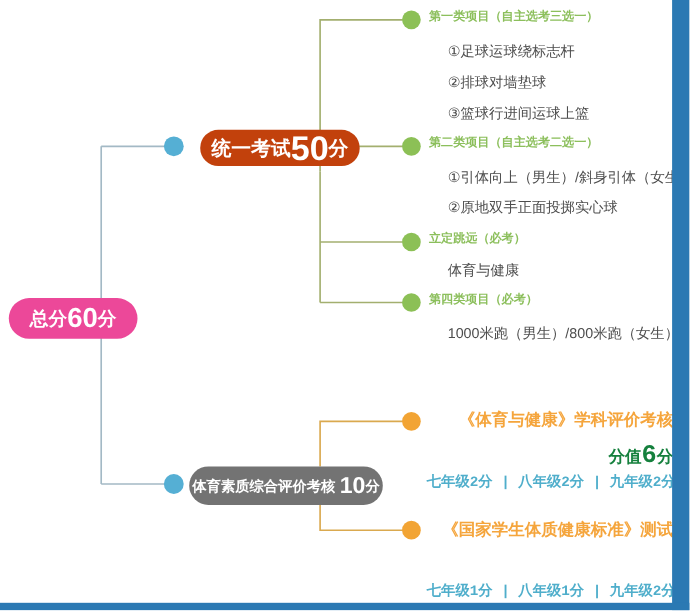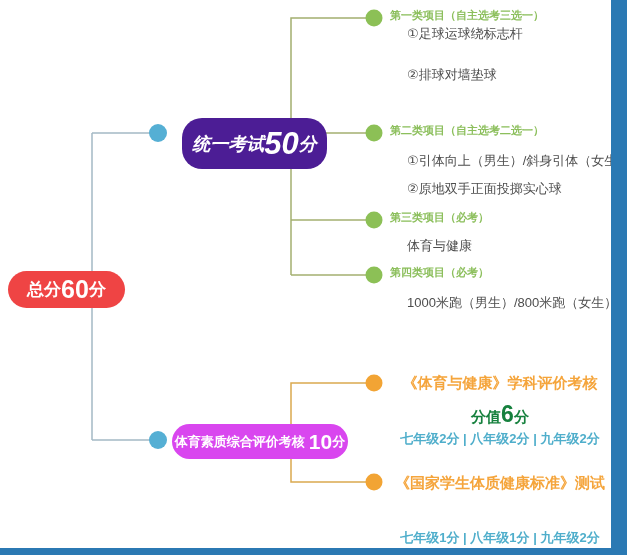--- a/index.html
+++ b/index.html
@@ -6,30 +6,30 @@
   .canvas{
     position:relative;width:627px;height:555px;background:#ffffff;overflow:hidden;
     font-family:"Liberation Sans","DejaVu Sans",sans-serif;
   }
   .lines{position:absolute;left:0;top:0;z-index:1;}
   .pill{
     position:absolute;z-index:3;display:flex;align-items:center;justify-content:center;
     color:#ffffff;font-weight:bold;white-space:nowrap;
   }
   .pill .big{font-weight:bold;}
-  .pill-root{left:8px;top:271px;width:117px;height:37px;border-radius:19px;background:#ef4444;font-size:17px;}
+  .pill-root{left:8px;top:271px;width:117px;height:37px;border-radius:19px;background:#ec4899;font-size:17px;}
   .pill-root .big{font-size:25px;}
-  .pill-exam{left:182px;top:118px;width:145px;height:51px;border-radius:20px;background:#4c1d95;font-size:18px;font-style:italic;}
+  .pill-exam{left:182px;top:118px;width:145px;height:33px;border-radius:20px;background:#c2410c;font-size:18px;}
   .pill-exam .big{font-size:31px;}
-  .pill-quality{left:172px;top:424px;width:176px;height:35px;border-radius:18px;background:#d946ef;font-size:13px;}
+  .pill-quality{left:172px;top:424px;width:176px;height:35px;border-radius:18px;background:#737373;font-size:13px;}
   .pill-quality .big{font-size:21px;margin-left:4px;}
   .txt{position:absolute;z-index:2;white-space:nowrap;line-height:1.2;}
   .cat-head{left:390px;font-size:11px;font-weight:bold;color:#8CBF5C;}
   .cat-item{left:407px;font-size:13px;color:#4D4D4D;}
-  .q-block{left:388px;width:224px;text-align:center;}
+  .q-block{left:388px;width:224px;text-align:right;font-family:Liberation Mono, monospace;}
   .q-head{font-size:15px;font-weight:bold;color:#F5A53C;}
   .q-value{font-size:15px;font-weight:bold;color:#15803d;}
   .q-value .big{font-size:23px;}
   .q-grades{font-size:13px;font-weight:bold;color:#4FAECB;}
   .frame-right{position:absolute;z-index:4;left:611px;top:0;width:16px;height:555px;background:#2B79B3;}
   .frame-bottom{position:absolute;z-index:4;left:0;top:548px;width:627px;height:7px;background:#2B79B3;}
 </style>
 </head>
 <body>
 
@@ -78,28 +78,29 @@
       <span>分</span>
   </div>
 
   <div class="pill pill-quality">
     <span>体育素质综合评价考核</span>
       <span class="big">10</span>
       <span>分</span>
   </div>
 
   <div class="txt cat-head" style="top:9px">第一类项目（自主选考三选一）</div>
-  <div class="txt cat-item" style="top:26px">①足球运球绕标志杆</div>
+  <div class="txt cat-item" style="top:39px">①足球运球绕标志杆</div>
   <div class="txt cat-item" style="top:67px">②排球对墙垫球</div>
+  <div class="txt cat-item" style="top:95px">③篮球行进间运球上篮</div>
 
   <div class="txt cat-head" style="top:124px">第二类项目（自主选考二选一）</div>
   <div class="txt cat-item" style="top:153px">①引体向上（男生）/斜身引体（女生）</div>
   <div class="txt cat-item" style="top:181px">②原地双手正面投掷实心球</div>
 
-  <div class="txt cat-head" style="top:211px">第三类项目（必考）</div>
+  <div class="txt cat-head" style="top:211px">立定跳远（必考）</div>
   <div class="txt cat-item" style="top:238px">体育与健康</div>
 
   <div class="txt cat-head" style="top:266px">第四类项目（必考）</div>
   <div class="txt cat-item" style="top:295px">1000米跑（男生）/800米跑（女生）</div>
 
   <div class="txt q-block q-head" style="top:374px">《体育与健康》学科评价考核</div>
   <div class="txt q-block q-value" style="top:401px">
     <span>分值</span><span class="big">6</span><span>分</span>
   </div>
   <div class="txt q-block q-grades" style="top:431px">七年级2分 | 八年级2分 | 九年级2分</div>

